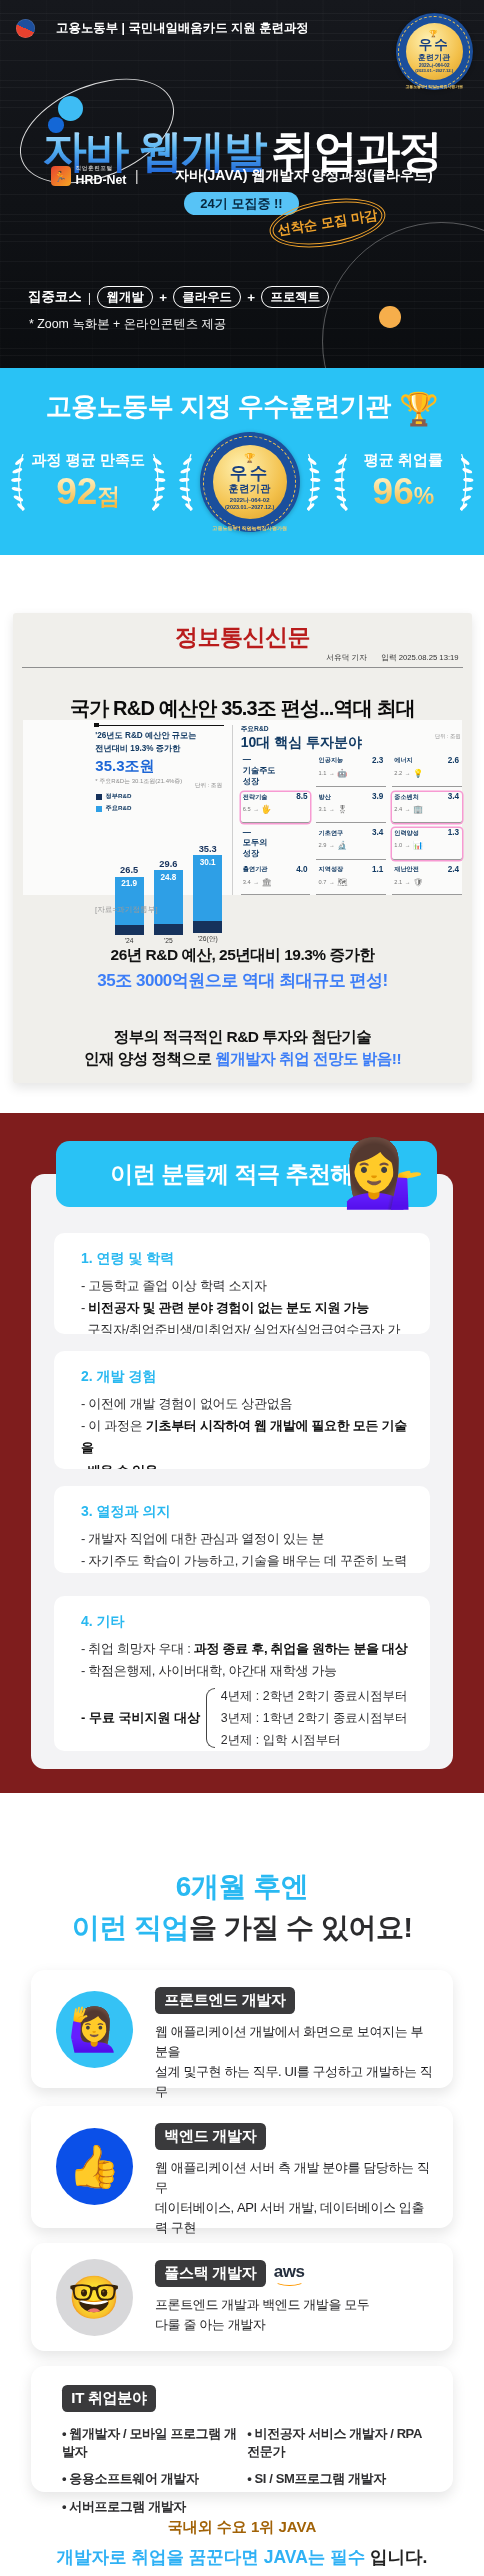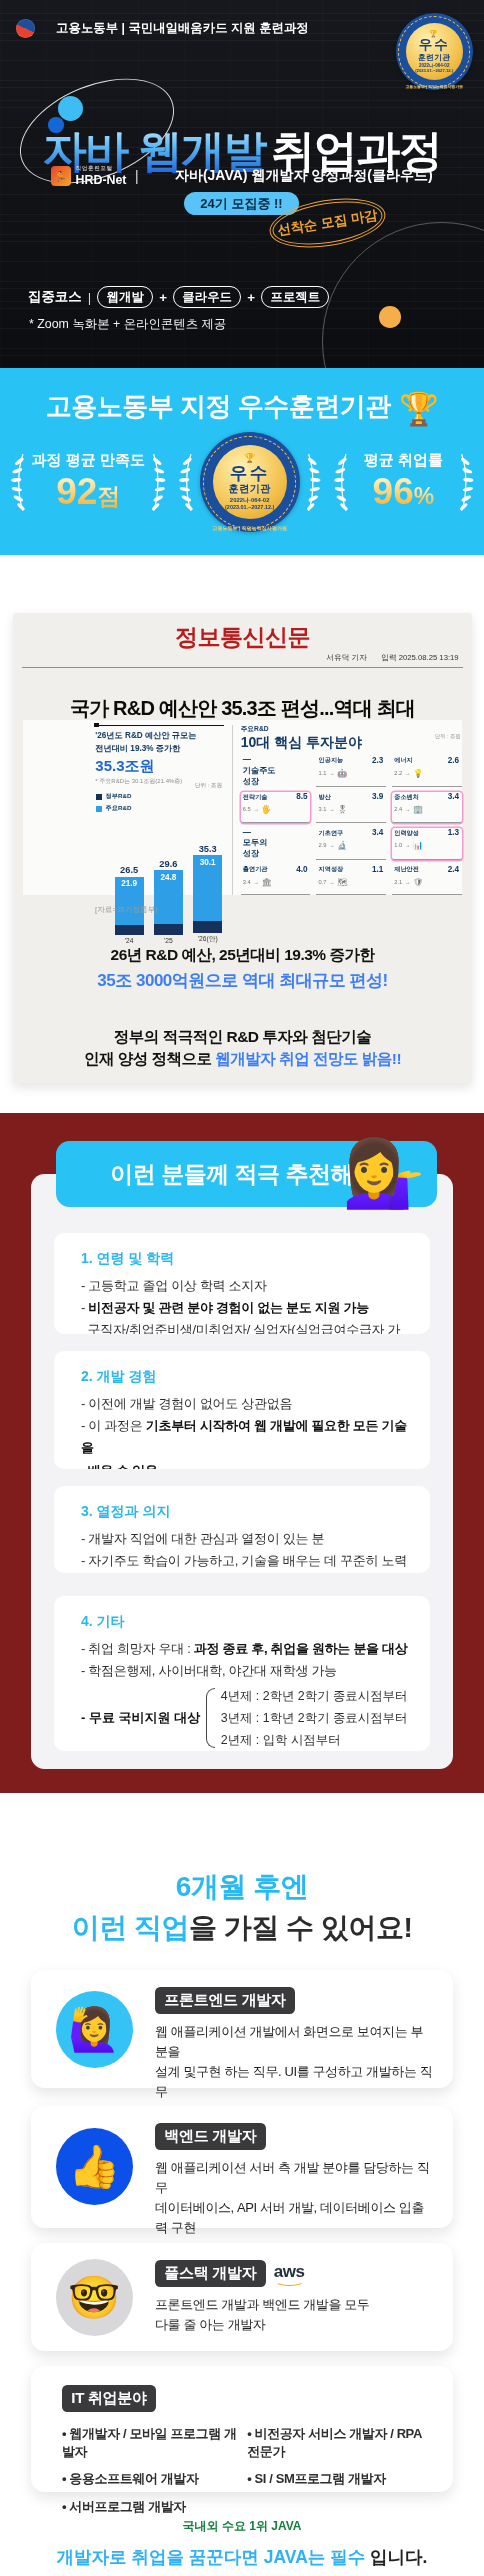--- a/index.html
+++ b/index.html
@@ -135,21 +135,21 @@
   .aws-wrap{display:inline-flex;flex-direction:column;align-items:center;margin-left:8.2px;vertical-align:middle;}
   .aws-t{font-size:17px;font-weight:800;color:#252f3e;line-height:.9;letter-spacing:-0.5px;}
   .aws-s{width:27px;height:8.2px;border:1.5px solid transparent;border-bottom-color:#ff9900;border-radius:50%;margin-top:-3.6px;}
   .jdesc{margin-top:8.2px;font-size:13px;color:#1f1f21;line-height:1.55;letter-spacing:-0.4px;}
   .jtags{margin-top:7.7px;display:flex;gap:5.2px;flex-wrap:wrap;}
   .jtag{color:#fff;font-weight:700;font-size:10.8px;padding:3.1px 9.3px;border-radius:515px;}
   .itcard{box-sizing:border-box;padding:18.5px 20.6px 0 31px;}
   .itcols{display:flex;margin-top:13.4px;}
   .itcols ul{list-style:none;margin:0;padding:0;width:50%;}
   .itcols li{font-size:13px;color:#2e2e30;margin-bottom:9.3px;font-weight:600;letter-spacing:-0.4px;}
-  .jv1{top:725px;font-size:12px;font-weight:800;color:#15803d;}
+  .jv1{top:725px;font-size:15px;font-weight:800;color:#a16207;}
   .jv2{top:752px;font-size:17.5px;font-weight:800;color:#222;}
   .jv2 .blue{color:#2fb1f5;}
 </style>
 </head>
 <body>
 
 <div class="page">
 
   <section class="sec hero">
     <div class="hero-arc"></div>

